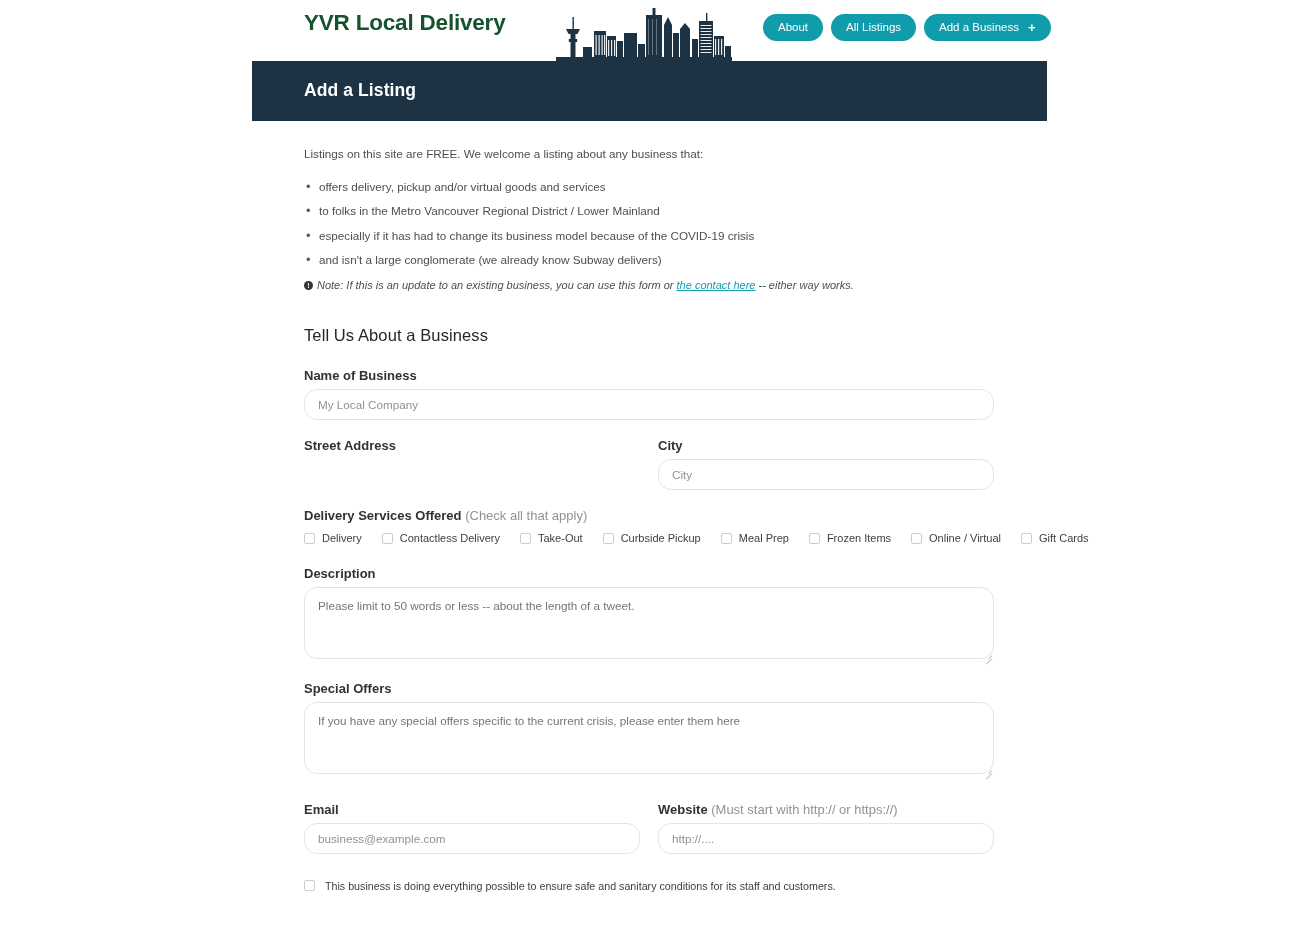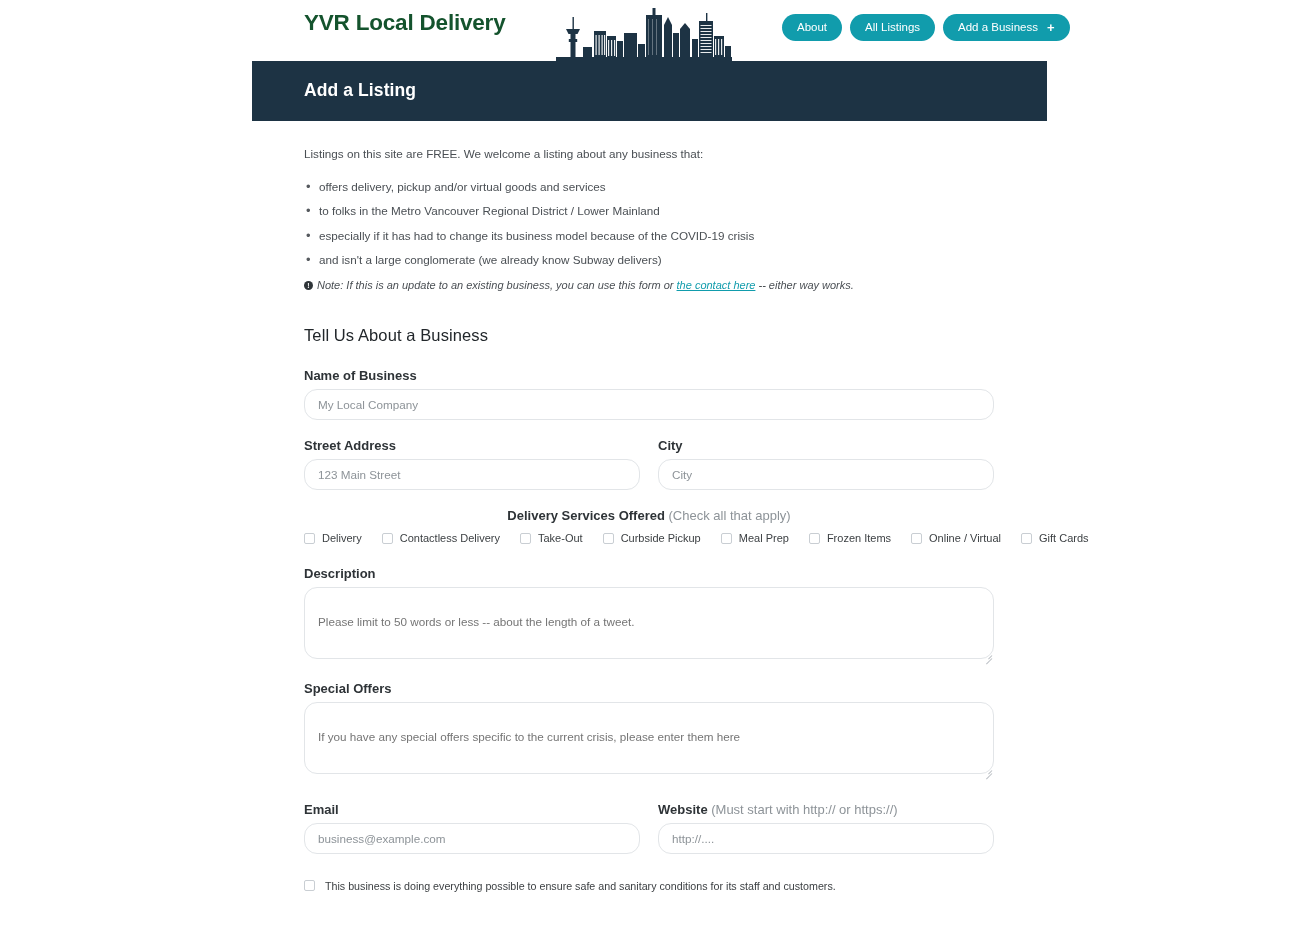--- a/index.html
+++ b/index.html
@@ -37,21 +37,21 @@
   .skyline {
     position: absolute;
     left: 556px; top: 3px;
     width: 176px; height: 58px;
     overflow: hidden;
   }
   .skyline svg { display: block; }
 
   .nav {
     position: absolute;
-    left: 782px; top: 14px;
+    left: 763px; top: 14px;
     display: flex;
     gap: 8px;
     align-items: center;
   }
   .nav-btn {
     background: #119CAC;
     color: #ffffff;
     border: none;
     border-radius: 14px;
     height: 27px;
@@ -189,21 +189,21 @@
     font-size: 11.7px;
     color: #8d9398;
     padding: 0 13px;
     height: 31px;
     line-height: 29px;
     outline: none;
   }
   .input::placeholder { color: #8d9398; }
   .textarea {
     height: 72px;
-    padding: 25px 13px;
+    padding: 9px 13px;
     line-height: 1.5;
     resize: none;
     position: relative;
   }
   .ta-wrap { position: relative; }
   .ta-grip {
     position: absolute;
     right: 2px; bottom: 2px;
     width: 9px; height: 9px;
     pointer-events: none;
@@ -238,21 +238,21 @@
     position: absolute;
     right: 11px; top: 14px;
     width: 0; height: 0;
     border-left: 4px solid transparent;
     border-right: 4px solid transparent;
     border-top: 4px solid #9aa0a5;
     pointer-events: none;
   }
 
   
-  .svc-block { margin-bottom: 22px; text-align: center; }
+  .svc-block { margin-bottom: 22px; }
   .svc-list {
     display: flex;
     align-items: center;
     margin-top: 9px;
     flex-wrap: nowrap;
   }
   .svc-item {
     display: flex;
     align-items: center;
     margin-right: 20px;
@@ -403,21 +403,20 @@
       <div class="row">
         <div class="col">
           <label class="field-label">Name of Business</label>
           <input class="input full" type="text" placeholder="My Local Company" style="">
         </div>
       </div>
 
       <div class="row">
         <div class="col">
           <label class="field-label">Street Address</label>
-          <input class="input" type="text" placeholder="123 Main Street" style="">
         </div>
         <div class="col">
           <label class="field-label">City</label>
           <input class="input" type="text" placeholder="City" style="">
         </div>
       </div>
 
 
       <div class="svc-block">
         <label class="field-label"><span>Delivery Services Offered</span> <span class="hint">(Check all that apply)</span></label>

